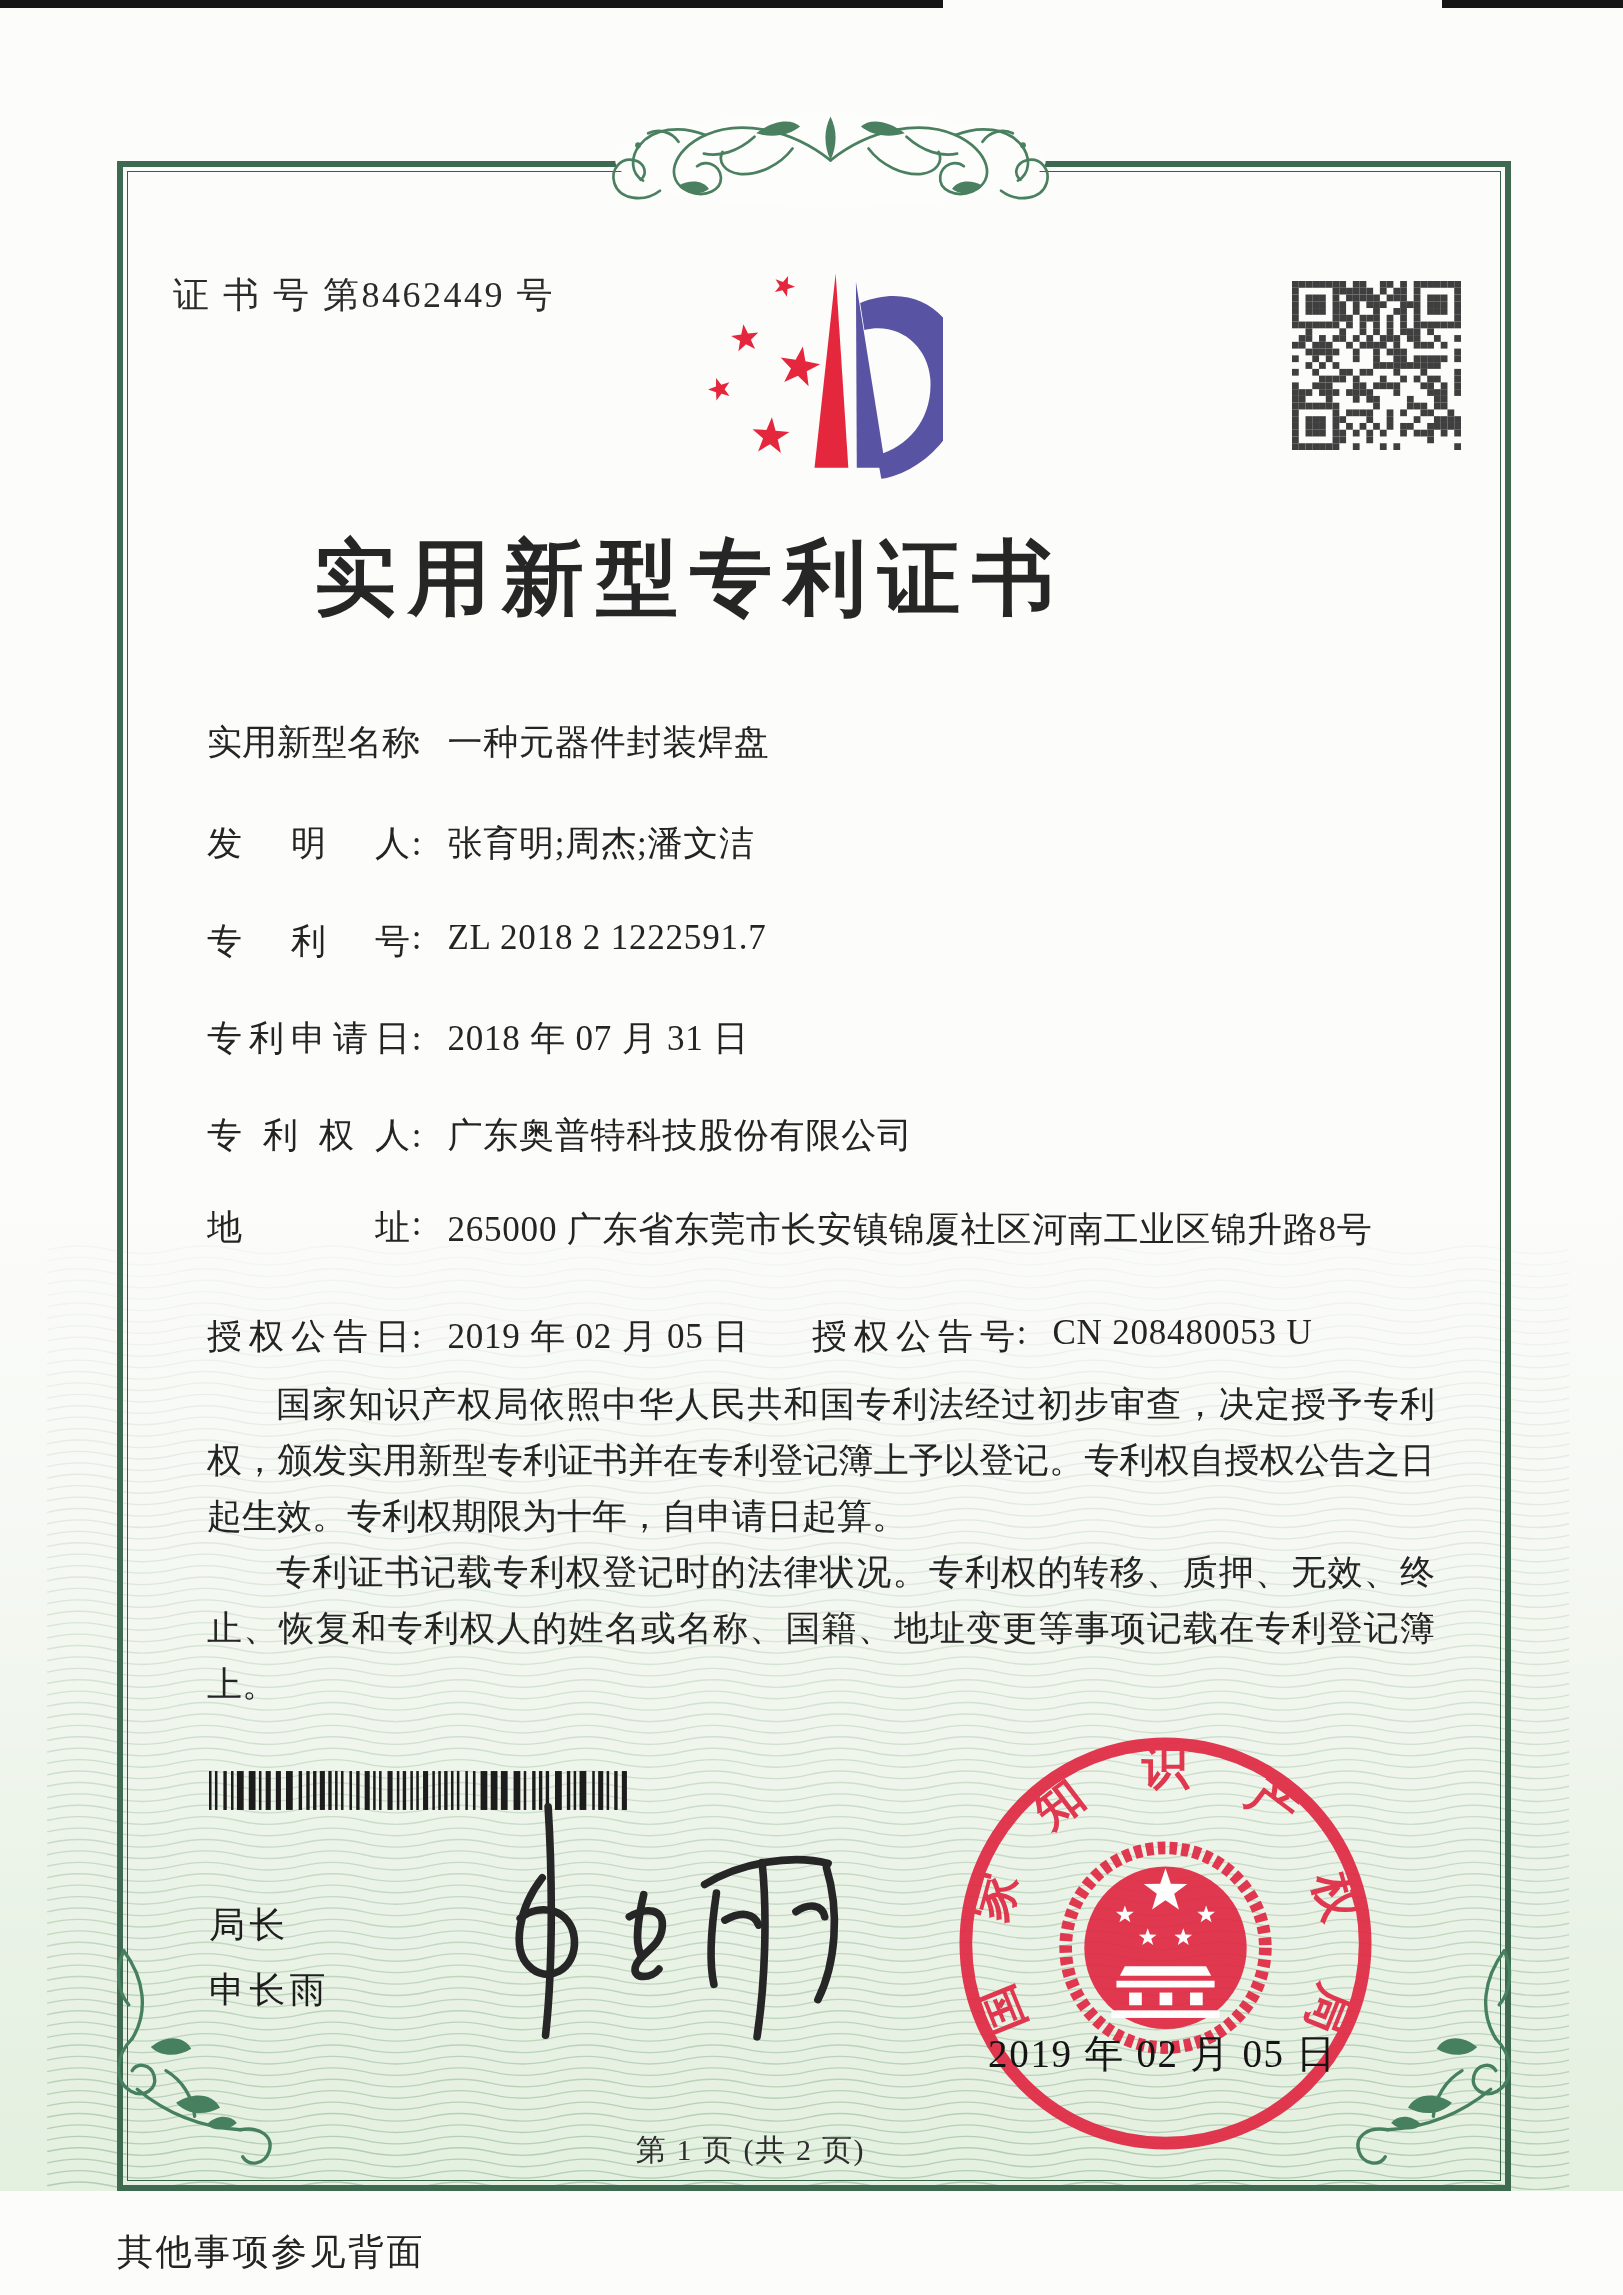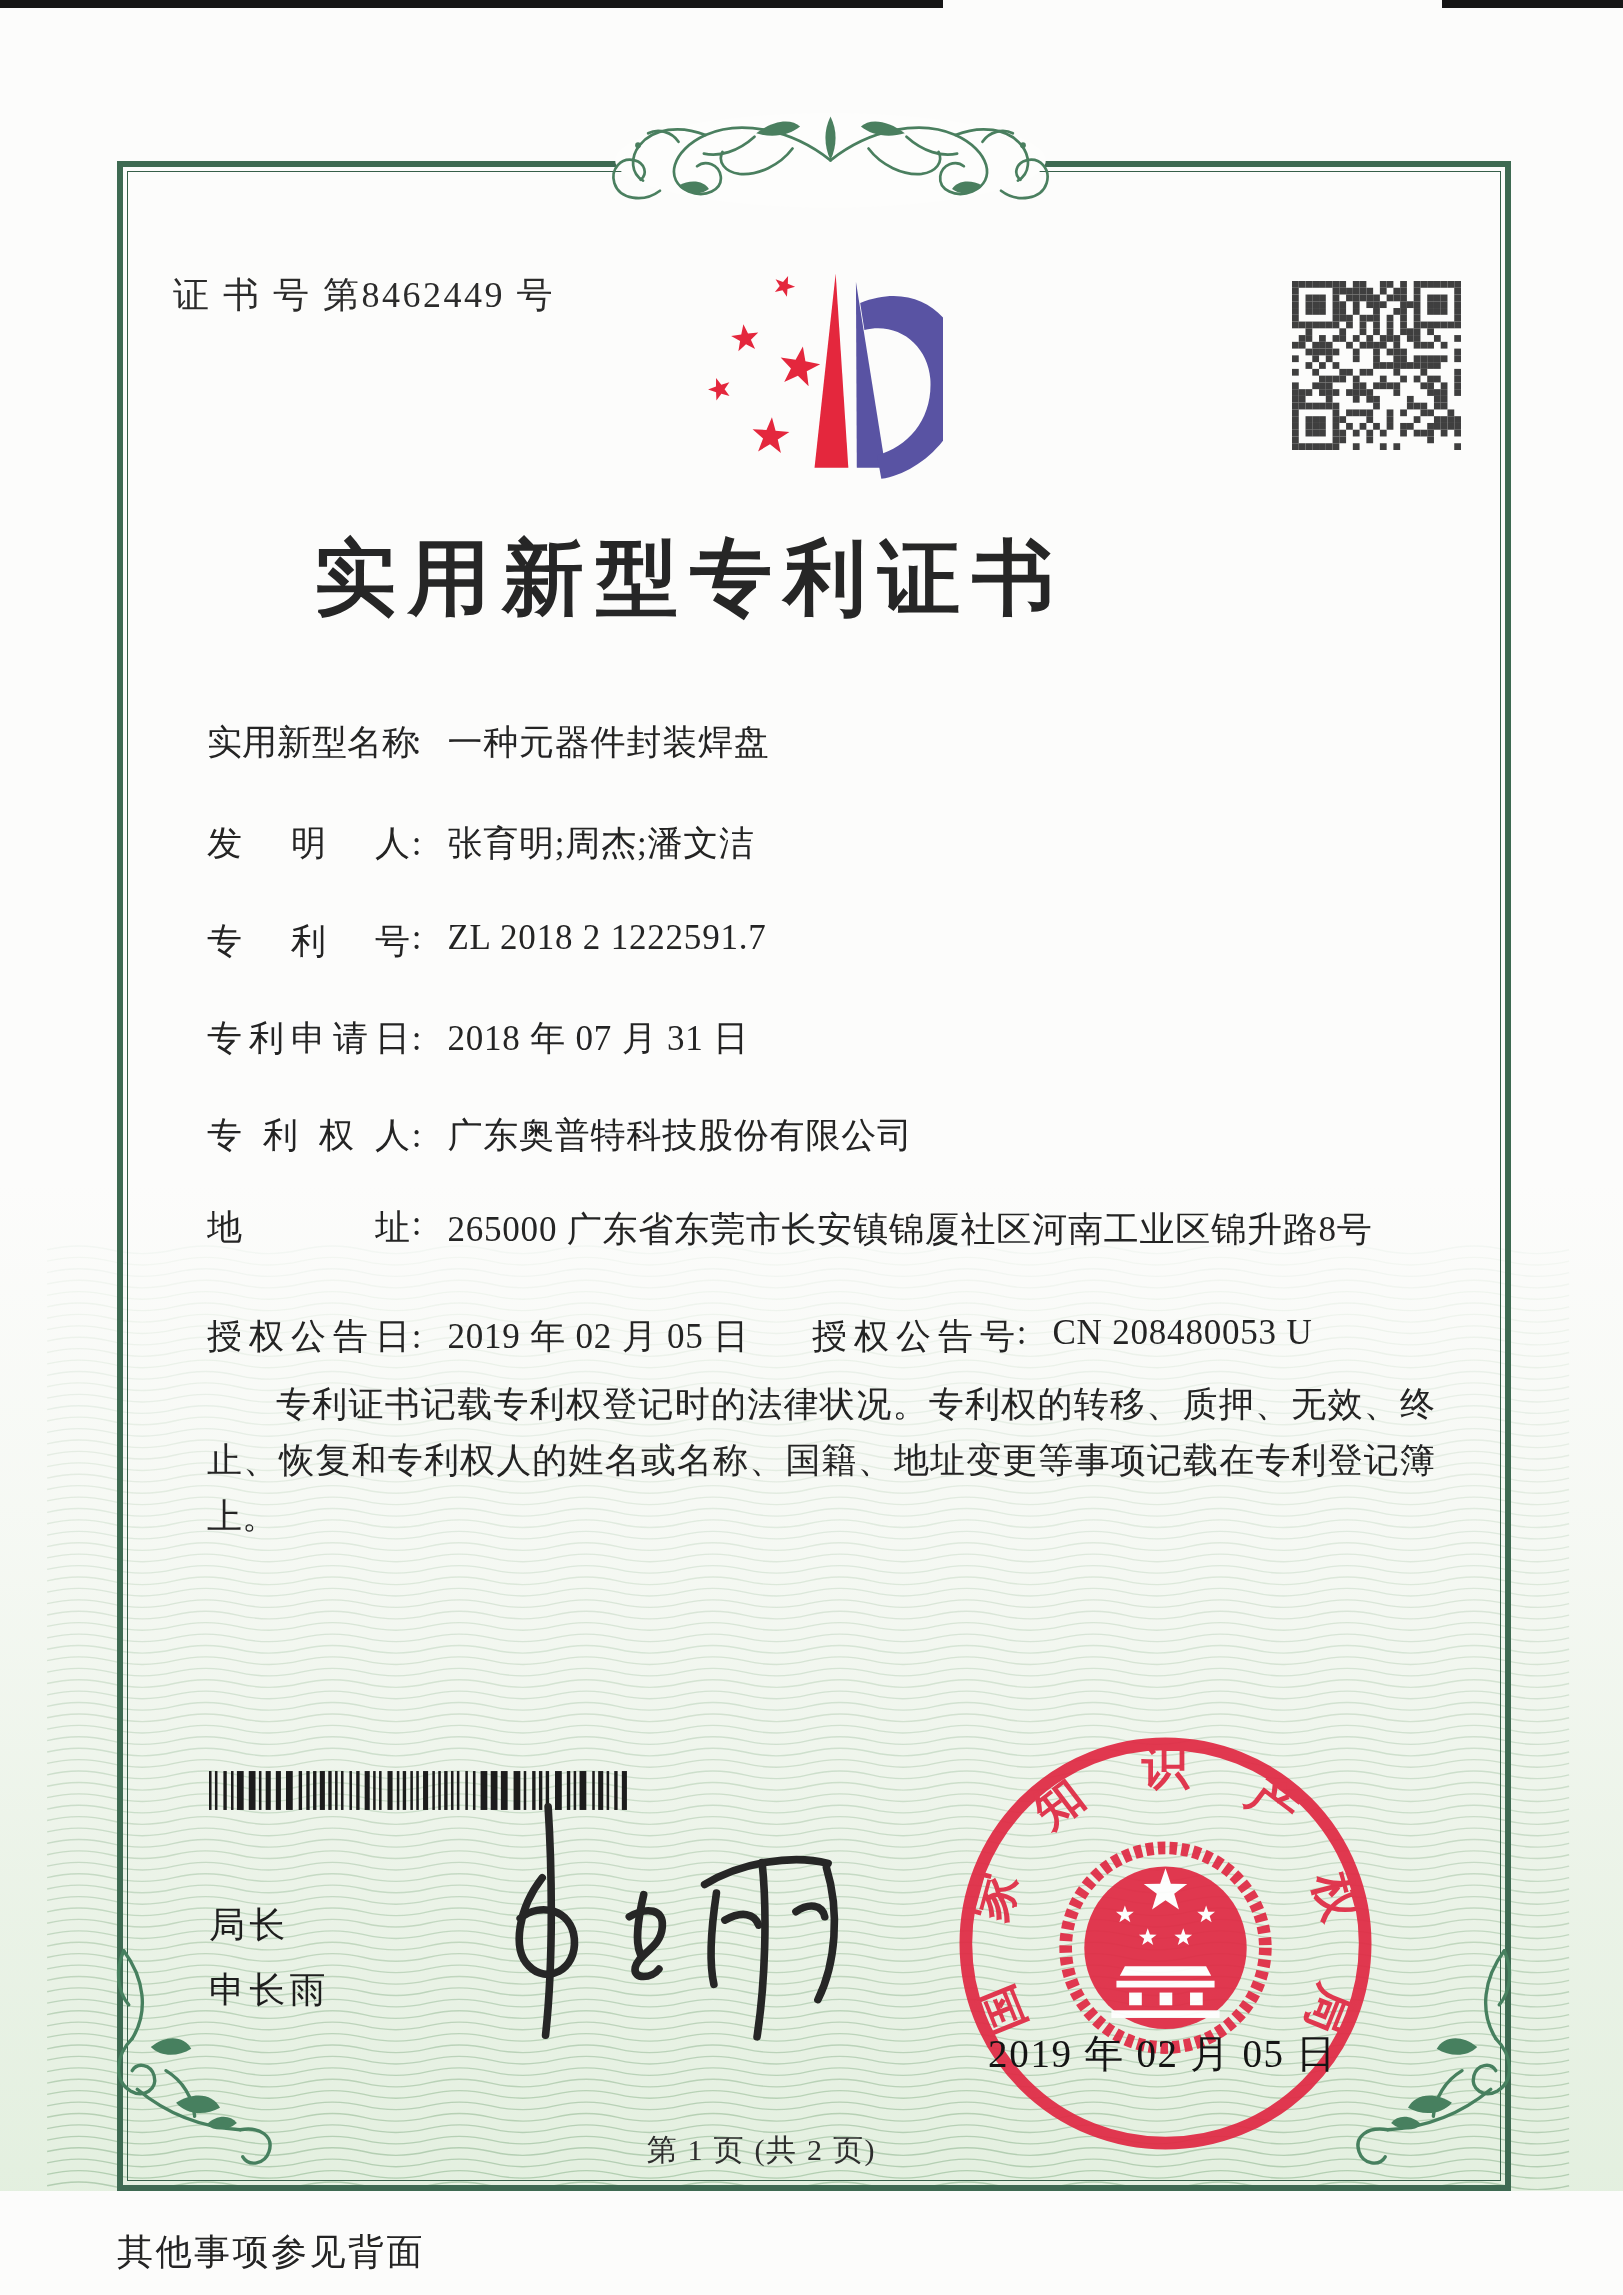--- a/index.html
+++ b/index.html
@@ -46,21 +46,21 @@
   .body-text {
     left:207px; top:1377px; width:1228px;
     font-size:35px; line-height:56px; text-align:justify; color:#242424;
   }
   .body-text p { margin:0; text-indent:69px; }
 
   .signer { left:209px; font-size:36px; letter-spacing:4.2px; color:#1e1e1e; }
 
   .seal-date { left:988px; top:2027px; font-size:39px; letter-spacing:1.7px; color:#141414; white-space:nowrap; }
 
-  .page-info { left:128px; top:2130px; width:1394px; text-align:center; font-size:30px; letter-spacing:1.7px;
+  .page-info { left:117px; top:2130px; width:1394px; text-align:center; font-size:30px; letter-spacing:1.7px;
                padding-right:127px; box-sizing:border-box; color:#2d2d2d; }
   .back-note { left:117px; top:2228px; width:1394px; text-align:left; font-size:36px; letter-spacing:2.5px;
                padding-right:63px; box-sizing:border-box; color:#242424; }
 </style>
 </head>
 <body>
 
 <div id="bg-tint"></div>
 <svg id="waves" width="1529" height="947" viewBox="0 0 1808 1120">
     <path d="M0 8.0 q 37.5 -9 75 0 t 75 0 t 75 0 t 75 0 t 75 0 t 75 0 t 75 0 t 75 0 t 75 0 t 75 0 t 75 0 t 75 0 t 75 0 t 75 0 t 75 0 t 75 0 t 75 0 t 75 0 t 75 0 t 75 0 t 75 0 t 75 0 t 75 0 t 75 0" fill="none" stroke="rgba(118,164,120,0.053)" stroke-width="1.6"></path>
@@ -617,20 +617,21 @@
         <span>授</span>
         <span>权</span>
         <span>公</span>
         <span>告</span>
         <span>号</span>
       </span><span class="fcolon">:</span><span class="fvalue">CN 208480053 U</span>
   </span>
 </div>
 
 <div class="abs body-text">
+  <p>国家知识产权局依照中华人民共和国专利法经过初步审查，决定授予专利权，颁发实用新型专利证书并在专利登记簿上予以登记。专利权自授权公告之日起生效。专利权期限为十年，自申请日起算。</p>
   <p>专利证书记载专利权登记时的法律状况。专利权的转移、质押、无效、终止、恢复和专利权人的姓名或名称、国籍、地址变更等事项记载在专利登记簿上。</p>
 </div>
 
 <svg class="abs" style="left:209px;top:1771px;" id="barcode" width="423" height="39" viewBox="0 0 500 46">
     <rect x="0" y="0" width="3" height="46" fill="#1c1c1c"></rect>
     <rect x="7" y="0" width="3" height="46" fill="#1c1c1c"></rect>
     <rect x="17" y="0" width="4" height="46" fill="#1c1c1c"></rect>
     <rect x="26" y="0" width="3" height="46" fill="#1c1c1c"></rect>
     <rect x="33" y="0" width="8" height="46" fill="#1c1c1c"></rect>
     <rect x="47" y="0" width="8" height="46" fill="#1c1c1c"></rect>

